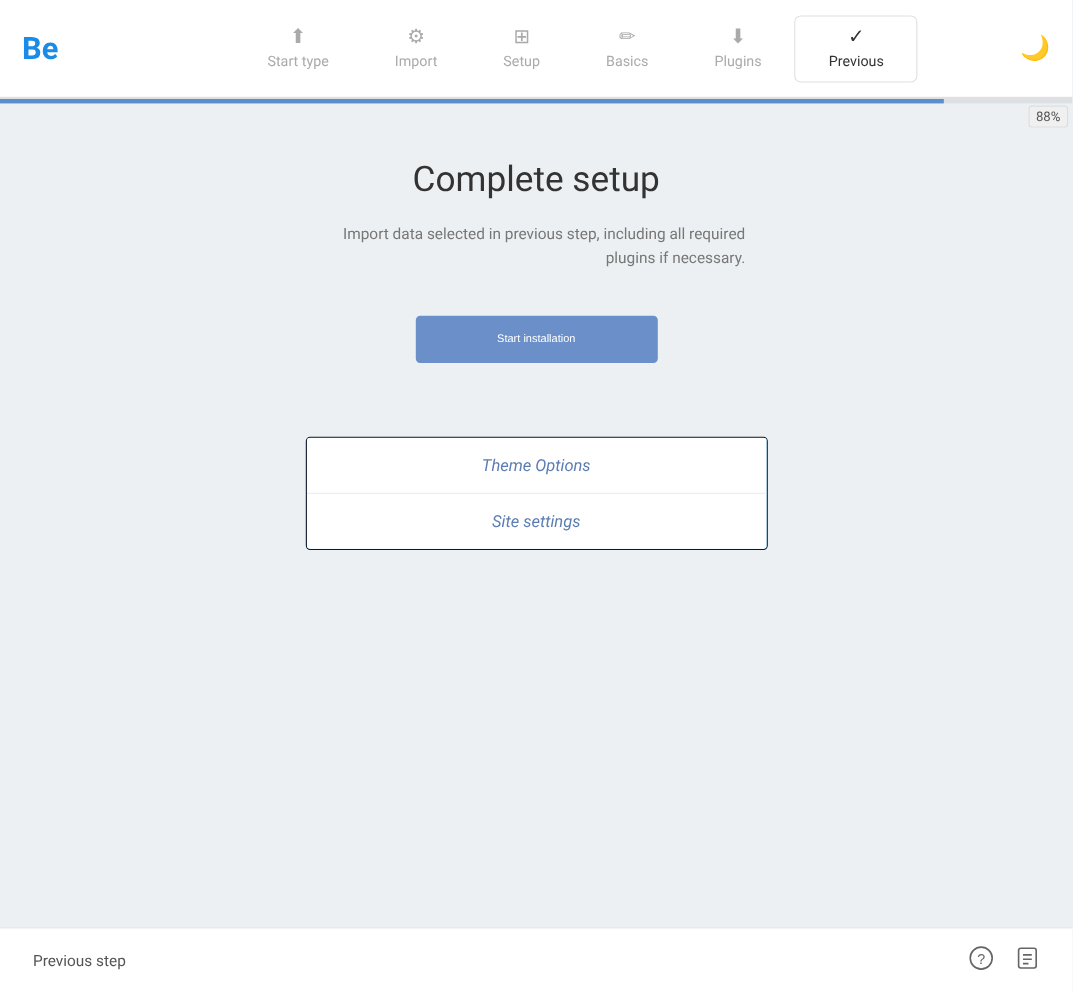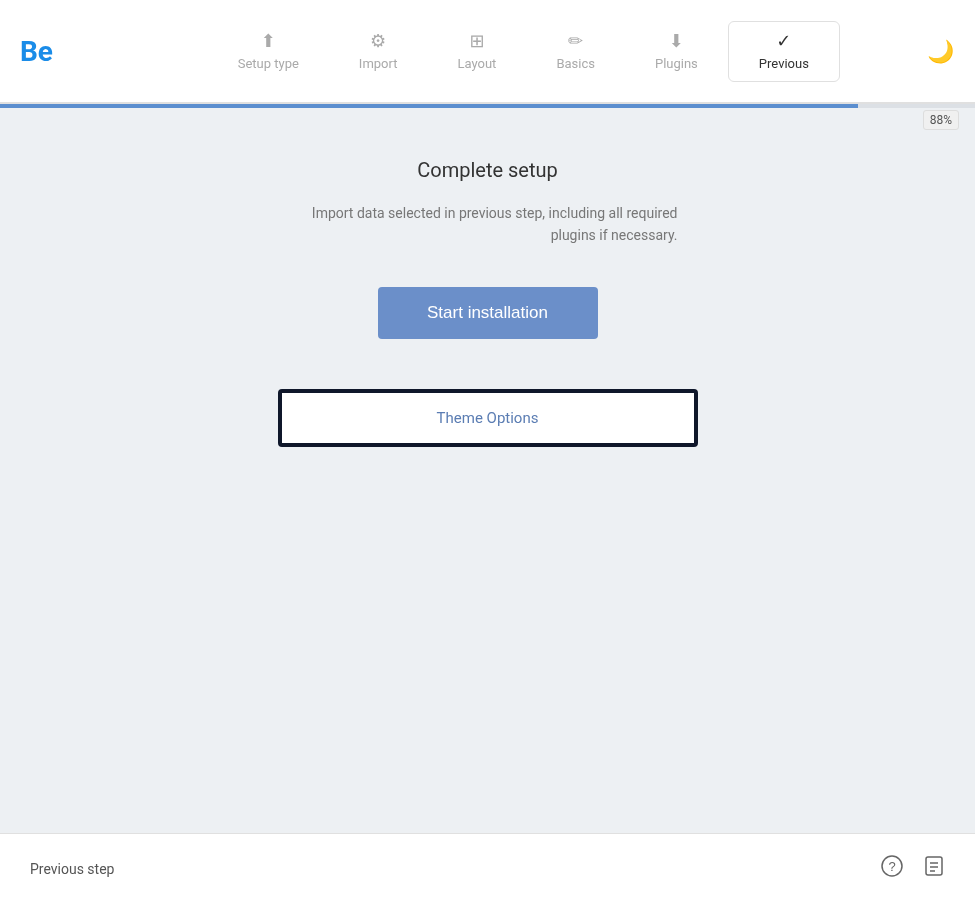--- a/index.html
+++ b/index.html
@@ -14,21 +14,21 @@
       font-family: -apple-system, BlinkMacSystemFont, 'Segoe UI', Roboto, sans-serif;
       background: #edf0f3;
       overflow: hidden;
     }
 
     
     .header {
       background: #ffffff;
       display: flex;
       align-items: center;
-      height: 104px;
+      height: 90px;
       padding: 0 20px;
       position: relative;
       border-bottom: 2px solid #e0e0e0;
     }
 
     .logo {
       font-size: 28px;
       font-weight: 700;
       color: #1a8ce8;
       margin-right: 40px;
@@ -80,74 +80,75 @@
       color: #222;
     }
 
     .progress-bar-fill {
       height: 100%;
       background: #5b8ecf;
     }
 
     .progress-label {
       position: absolute;
-      right: 16px;
+      right: 4px;
       top: 6px;
       font-size: 12px;
       color: #555;
       background: #f0f0f0;
       border: 1px solid #ddd;
       padding: 2px 6px;
       border-radius: 3px;
     }
 
     
     .main-content {
       display: flex;
       flex-direction: column;
       align-items: center;
       padding-top: 50px;
     }
 
     .page-title {
-      font-size: 20px;
+      font-size: 32px;
       font-weight: 400;
       color: #333;
       margin-bottom: 20px;
     }
 
     .page-subtitle {
       font-size: 14px;
       color: #777;
       text-align: right;
       line-height: 1.6;
       max-width: 380px;
       margin-bottom: 40px;
     }
 
     .start-btn {
       background: #6b8fc9;
       color: white;
       border: none;
       padding: 16px 49px;
-      font-size: 17px;
+      font-size: 10px;
       border-radius: 4px;
       cursor: pointer;
-      margin-bottom: 50px;
+      margin-bottom: 67px;
       min-width: 220px;
       transition: background 0.2s;
     }
 
     
     .options-list {
       width: 420px;
       background: #7dd3fc;
-      border: 4px solid #0f172a;
+      border: 1px solid #0f172a;
       border-radius: 4px;
       overflow: hidden;
+      font-style: italic;
     }
 
     .option-item {
       padding: 16px 20px;
       font-size: 15px;
       color: #5b7db3;
       border-bottom: 1px solid #e8ebf0;
       cursor: pointer;
       text-align: center;
       background: #fff;
@@ -157,21 +158,21 @@
     .option-item:last-child {
       border-bottom: none;
     }
 
     
     .footer {
       position: absolute;
       bottom: 0;
       left: 0;
       right: 0;
-      height: 70px;
+      height: 60px;
       background: #ffffff;
       border-top: 1px solid #e0e0e0;
       display: flex;
       align-items: center;
       padding: 14px 30px;
       justify-content: space-between;
     }
 
     .prev-step {
       font-size: 14px;
@@ -206,31 +207,31 @@
 </head>
 <body>
 
 <div class="header">
   <div class="logo">Be</div>
 
   <nav class="nav-tabs">
 
     <a class="nav-tab">
       <span class="tab-icon">⬆</span>
-      <span>Setup type</span>
+      <span>Start type</span>
     </a>
 
     <a class="nav-tab">
       <span class="tab-icon">⚙</span>
       <span>Import</span>
     </a>
 
     <a class="nav-tab">
       <span class="tab-icon">⊞</span>
-      <span>Layout</span>
+      <span>Setup</span>
     </a>
 
     <a class="nav-tab">
       <span class="tab-icon">✏</span>
       <span>Basics</span>
     </a>
 
     <a class="nav-tab">
       <span class="tab-icon">⬇</span>
       <span>Plugins</span>
@@ -254,20 +255,21 @@
 </div>
 
 <div class="main-content">
   <h1 class="page-title">Complete setup</h1>
   <p class="page-subtitle">Import data selected in previous step, including all required plugins if necessary.</p>
 
   <button class="start-btn">Start installation</button>
 
   <div class="options-list">
     <div class="option-item">Theme Options</div>
+    <div class="option-item">Site settings</div>
   </div>
 </div>
 
 <div class="footer">
   <a class="prev-step">Previous step</a>
   <div class="footer-icons">
     <span class="footer-icon">
       <svg width="22" height="22" viewBox="0 0 22 22" fill="none" xmlns="http://www.w3.org/2000/svg">
         <circle cx="11" cy="11" r="10" stroke="#666" stroke-width="1.5"></circle>
         <text x="11" y="16" text-anchor="middle" font-size="13" fill="#666" font-family="sans-serif">?</text>

